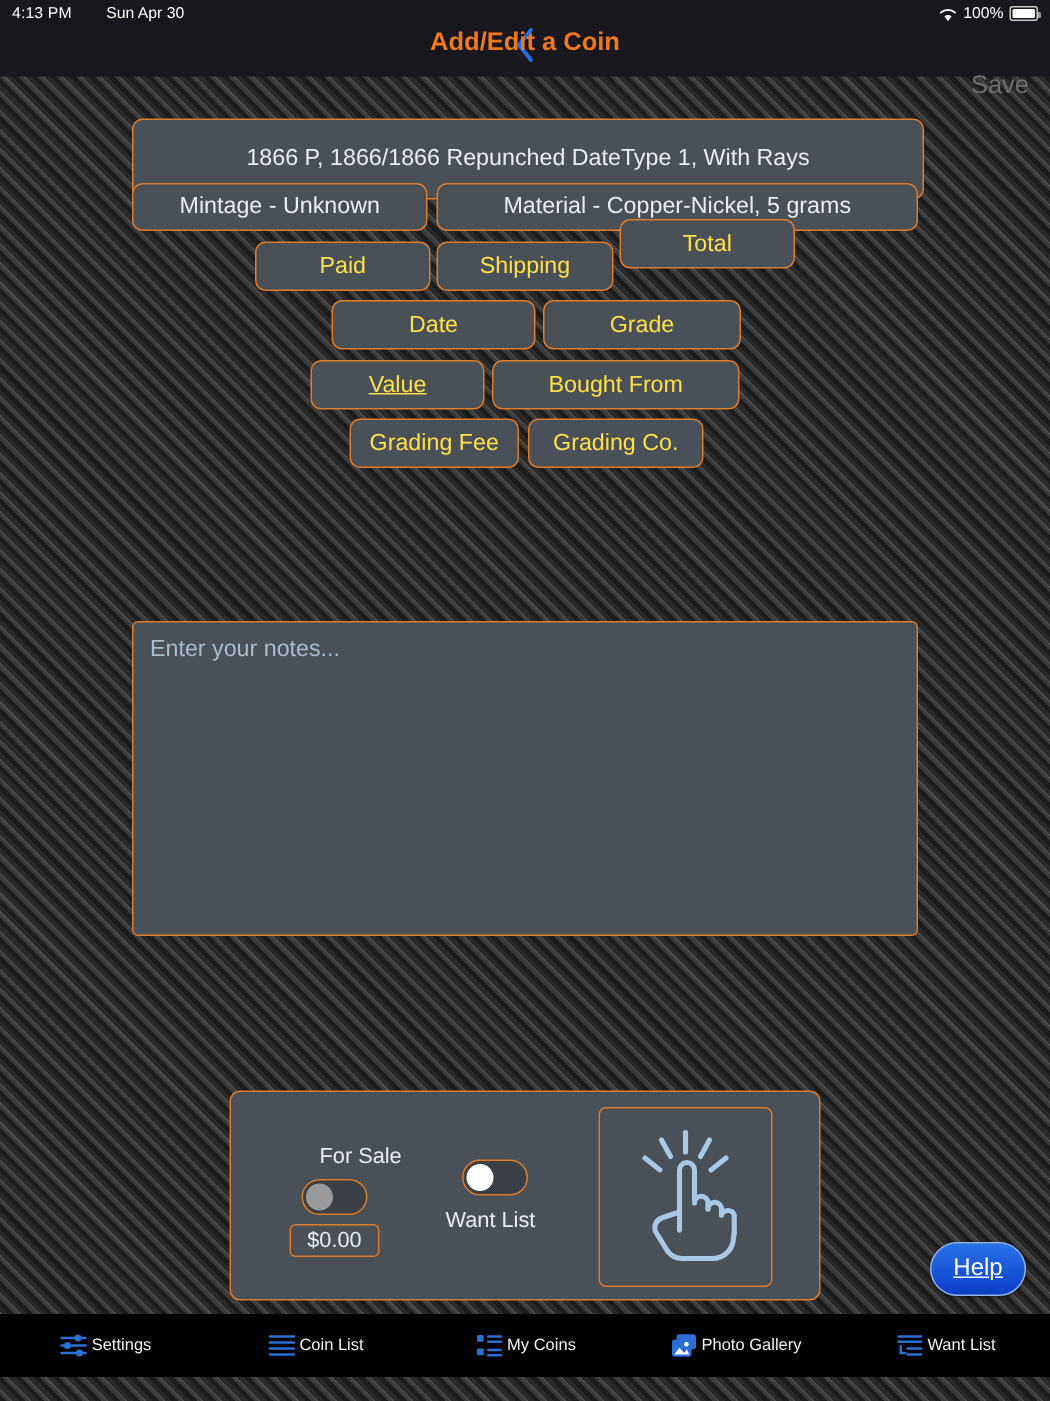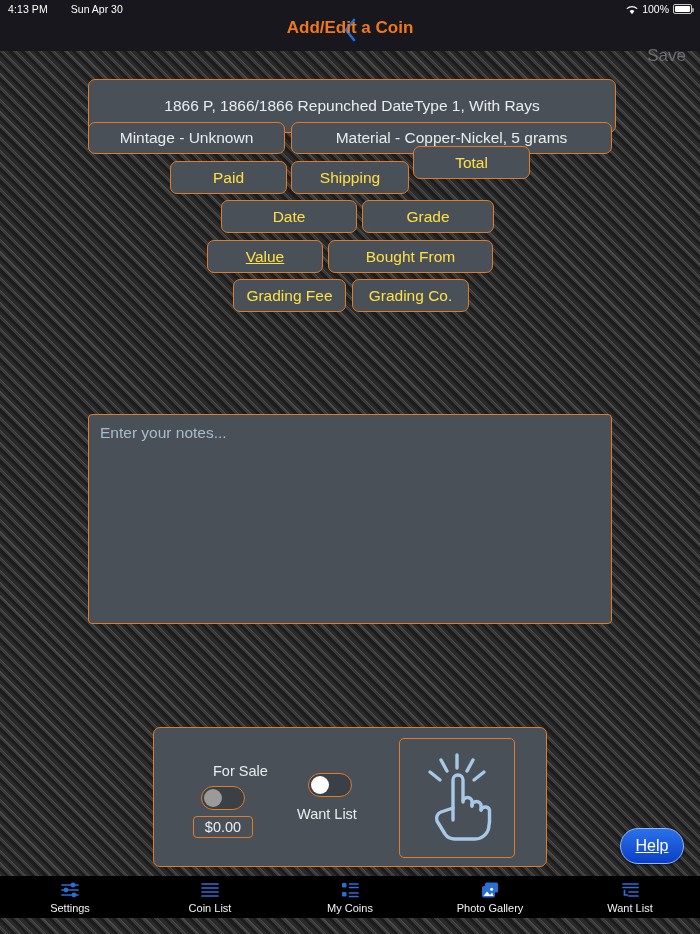--- a/index.html
+++ b/index.html
@@ -182,21 +182,21 @@
 
   
   #tabbar {
     position: absolute; left: 0; top: 876px;
     width: 700px; height: 42px;
     background: #000000;
     display: flex;
   }
   .tab {
     flex: 1 1 0;
-    display: flex; flex-direction: column;
+    display: flex; flex-direction: row;
     align-items: center; justify-content: center;
     gap: 2px;
     cursor: pointer;
   }
   .tab .tab-ico { height: 19px; display: flex; align-items: center; justify-content: center; }
   .tab .tab-lbl { color: #f2f2f2; font-size: 11px; }
 
   #home-indicator {
     position: absolute; left: 0; top: 918px; width: 700px; height: 16px;
     background-color: #2e2e2e;

